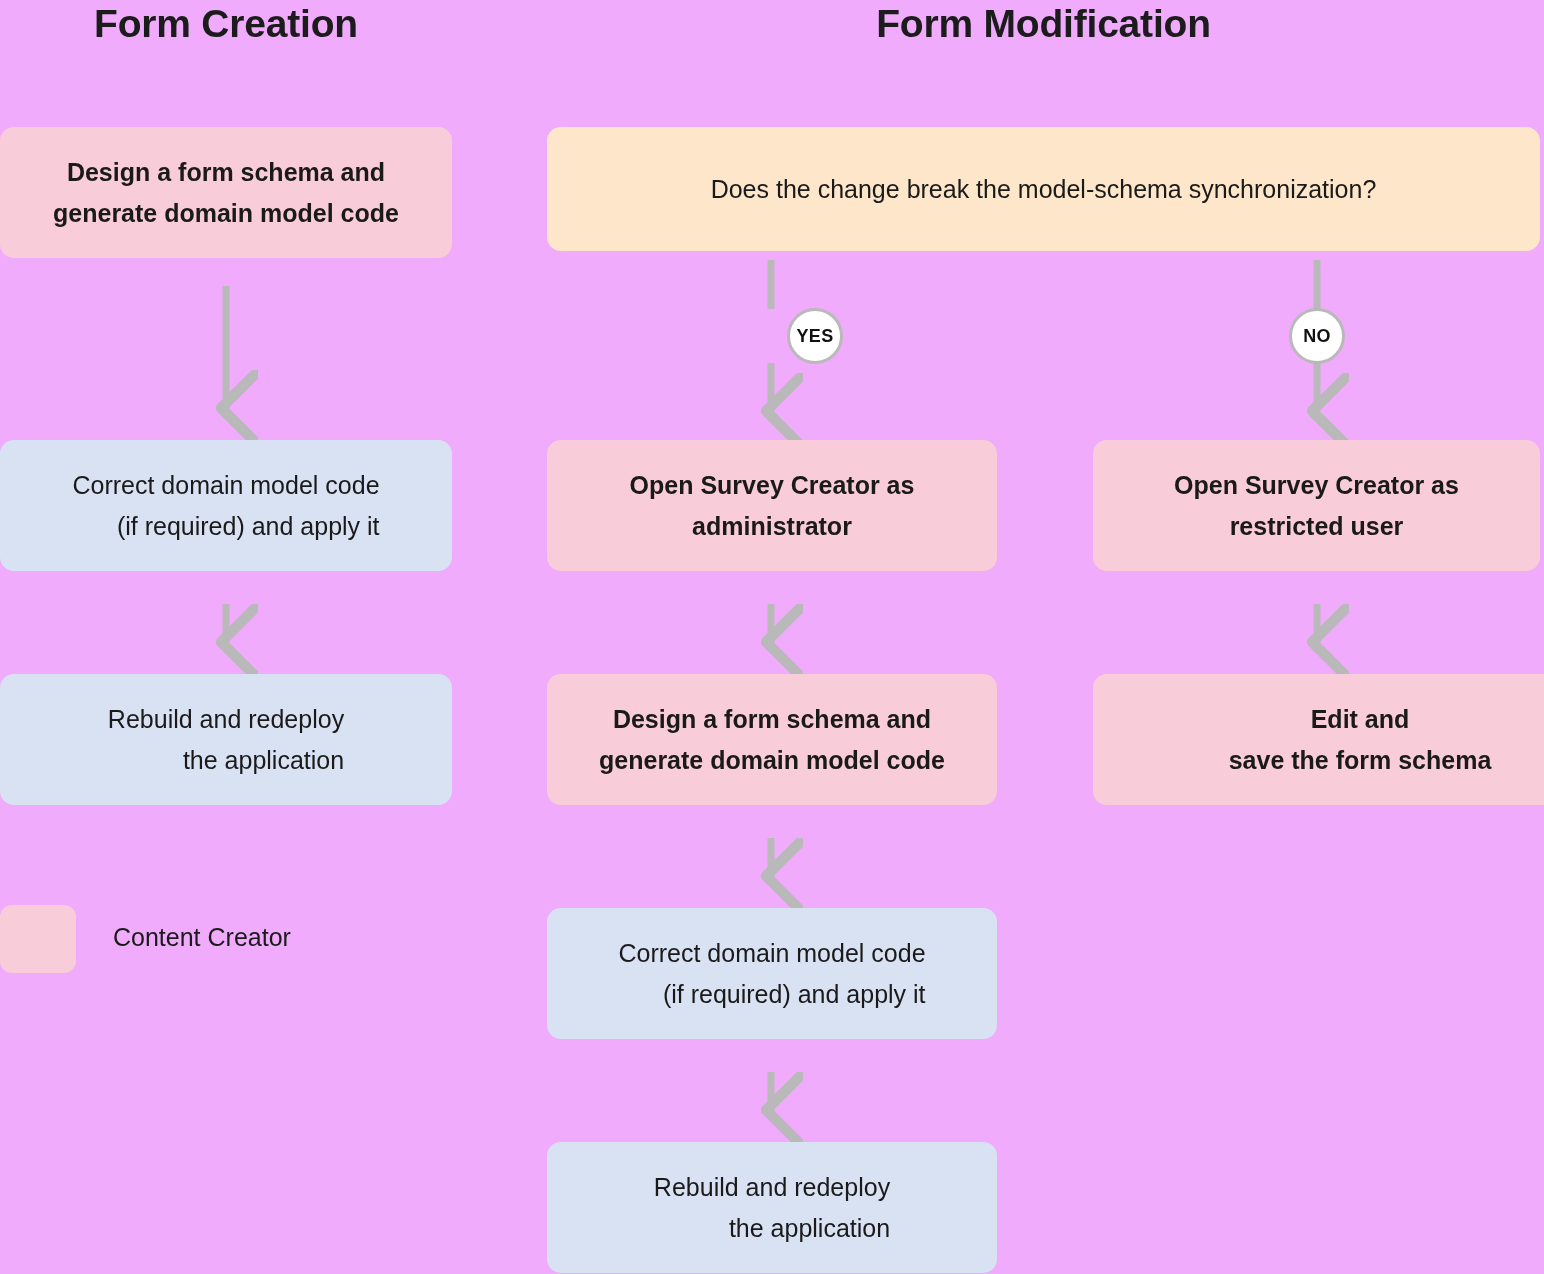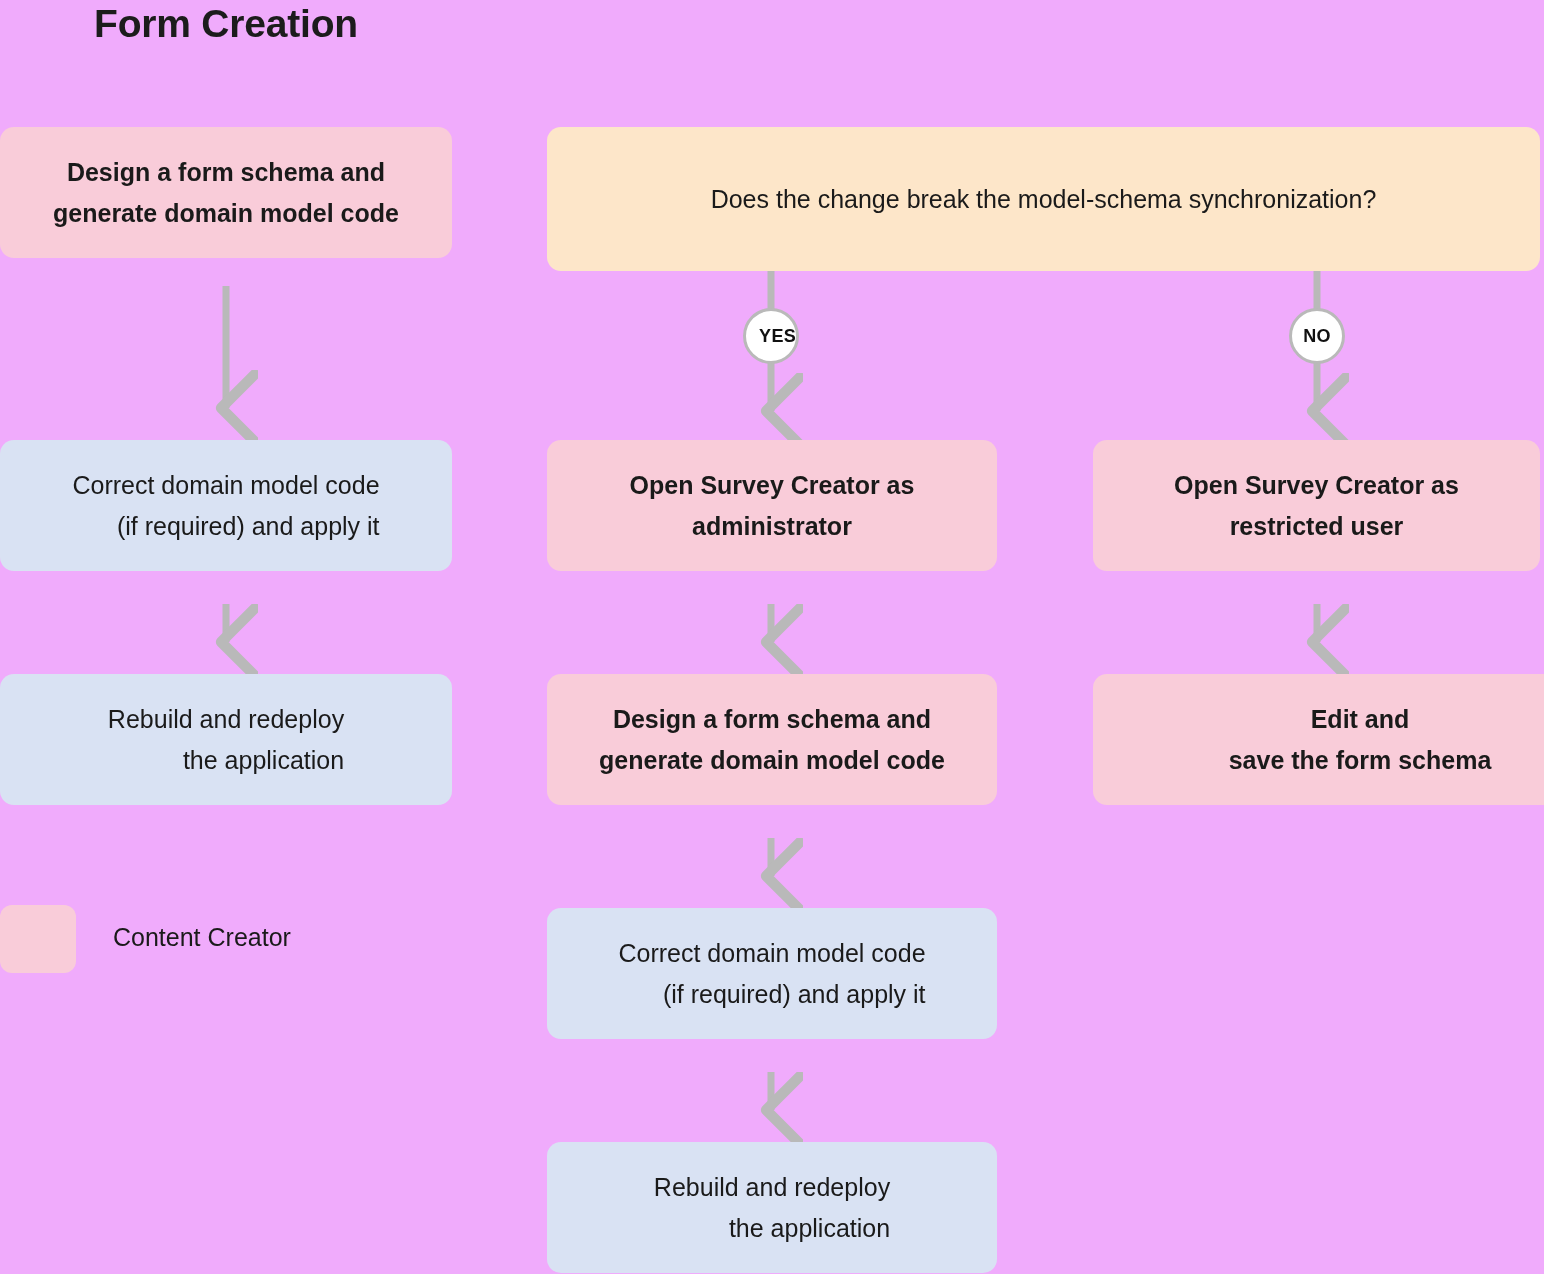--- a/index.html
+++ b/index.html
@@ -113,20 +113,21 @@
     text-align: center;
   }
 </style>
 </head>
 <body>
 
 <div id="canvas">
 
   <div class="col-title" style="left:0px; top:4px; width:452px;">Form Creation</div>
 
+  <div class="col-title" style="left:547px; top:4px; width:993px;">Form Modification</div>
 
   <svg id="arrows" viewBox="0 0 1544 1274" width="1544" height="1274" xmlns="http://www.w3.org/2000/svg">
     <defs>
       <marker id="ahead" markerWidth="11" markerHeight="9" refX="5.4" refY="4.5" orient="auto" markerUnits="strokeWidth">
         <path d="M0.6,0.4 L5.4,5.2 L10.2,0.4" fill="none" stroke="#b9b9b9" stroke-width="1.5" stroke-linecap="round" stroke-linejoin="round"></path>
       </marker>
     </defs>
 
     <g stroke="#b9b9b9" stroke-width="7" fill="none" stroke-linecap="butt" marker-end="url(#ahead)">
       <line x1="226" y1="286" x2="226" y2="408"></line>
@@ -175,25 +176,25 @@
   <div class="node blue" style="left:0px; top:440px; width:452px; height:131px;">
     <span class="node-label">Correct domain model code
 (if required) and apply it</span>
   </div>
 
   <div class="node blue" style="left:0px; top:674px; width:452px; height:131px;">
     <span class="node-label">Rebuild and redeploy
 the application</span>
   </div>
 
-  <div class="node orange" style="left:547px; top:127px; width:993px; height:144px;">
+  <div class="node orange" style="left:547px; top:127px; width:993px; height:124px;">
     <span class="node-label">Does the change break the model-schema synchronization?</span>
   </div>
 
-  <div class="decision-chip" style="left:743px; top:308px;justify-content:flex-end;">
+  <div class="decision-chip" style="left:787px; top:308px;">
     <span>YES</span>
   </div>
 
   <div class="decision-chip" style="left:1289px; top:308px;">
     <span>NO</span>
   </div>
 
   <div class="node pink" style="left:547px; top:440px; width:450px; height:131px;">
     <span class="node-label">Open Survey Creator as
 administrator</span>

